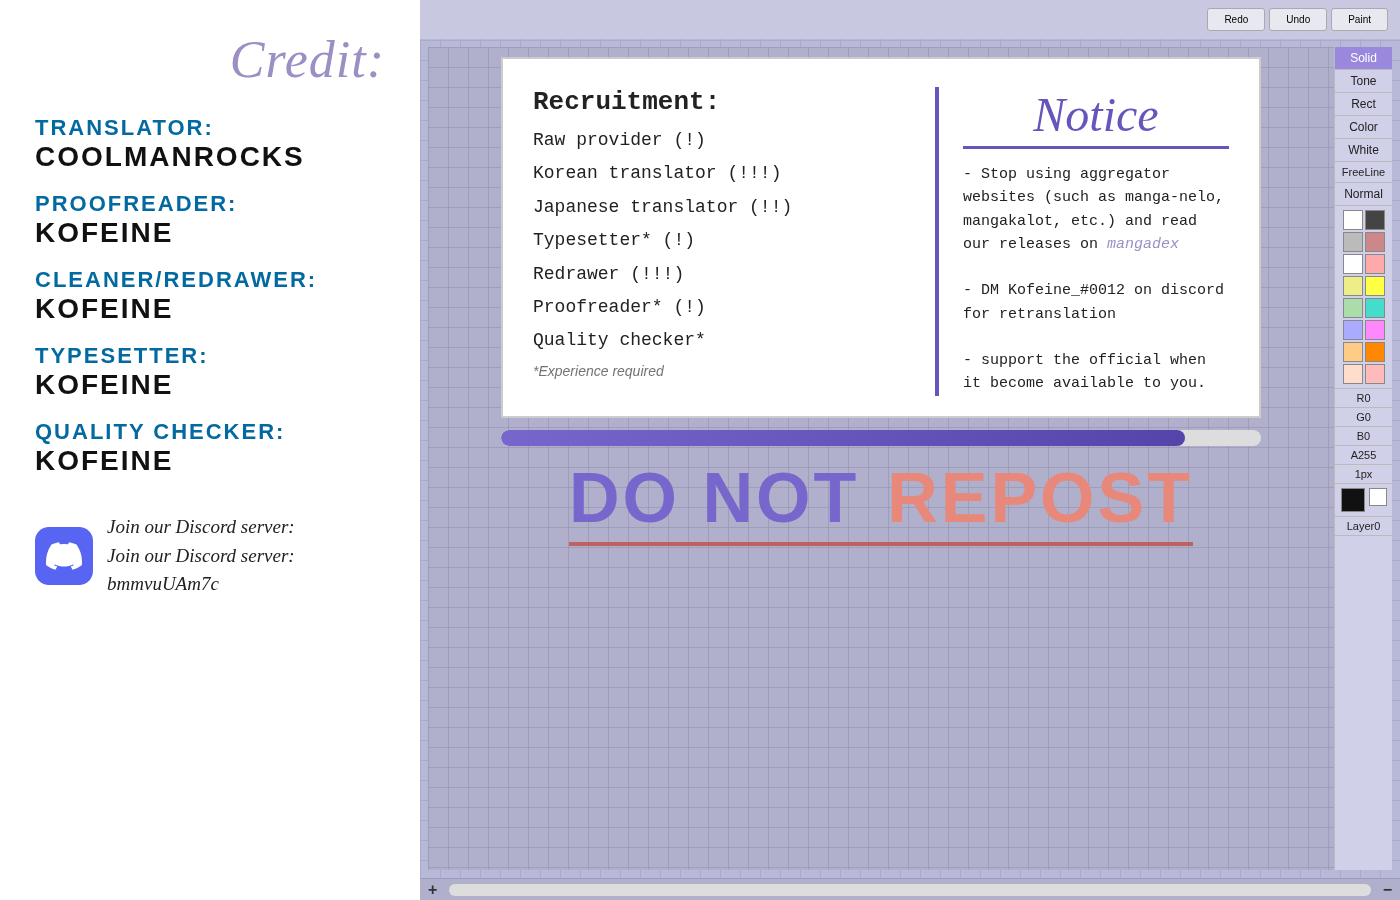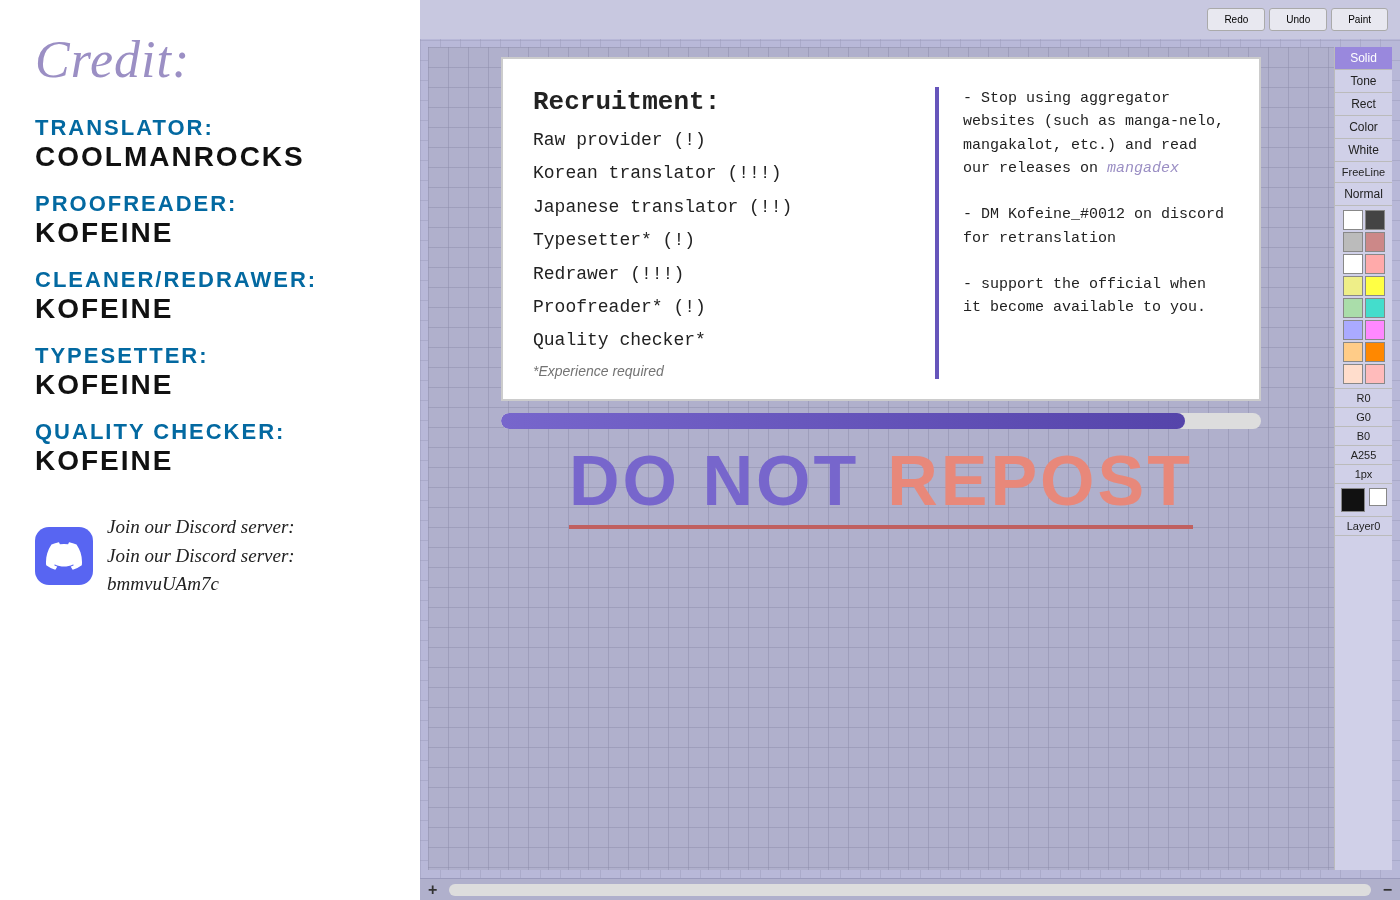--- a/index.html
+++ b/index.html
@@ -25,20 +25,21 @@
     }
 
     .credit-title {
       font-family: 'Georgia', cursive;
       font-size: 52px;
       color: #9b8fc4;
       font-style: italic;
       font-weight: 400;
       margin-bottom: 18px;
       letter-spacing: 1px;
+      text-align: right;
     }
 
     .role-label {
       font-size: 22px;
       font-weight: 900;
       color: #0369a1;
       text-transform: uppercase;
       letter-spacing: 2px;
       font-family: Arial Black, Arial, sans-serif;
     }
@@ -430,20 +431,21 @@
           <div class="recruitment-item">Korean translator (!!!)</div>
           <div class="recruitment-item">Japanese translator (!!)</div>
           <div class="recruitment-item">Typesetter* (!)</div>
           <div class="recruitment-item">Redrawer (!!!)</div>
           <div class="recruitment-item">Proofreader* (!)</div>
           <div class="recruitment-item">Quality checker*</div>
           <div class="experience-note">*Experience required</div>
         </div>
 
         <div class="notice-col">
+          <div class="notice-title">Notice</div>
           <div class="notice-text">
             <span>- Stop using aggregator websites (such as manga-nelo, mangakalot, etc.) and read our releases on </span><span class="mangadex">mangadex</span><br><br>
             <span>- DM Kofeine_#0012 on discord for retranslation</span><br><br>
             <span>- support the official when it become available to you.</span>
           </div>
         </div>
 
       </div>
 
       <div class="progress-bar-container">

